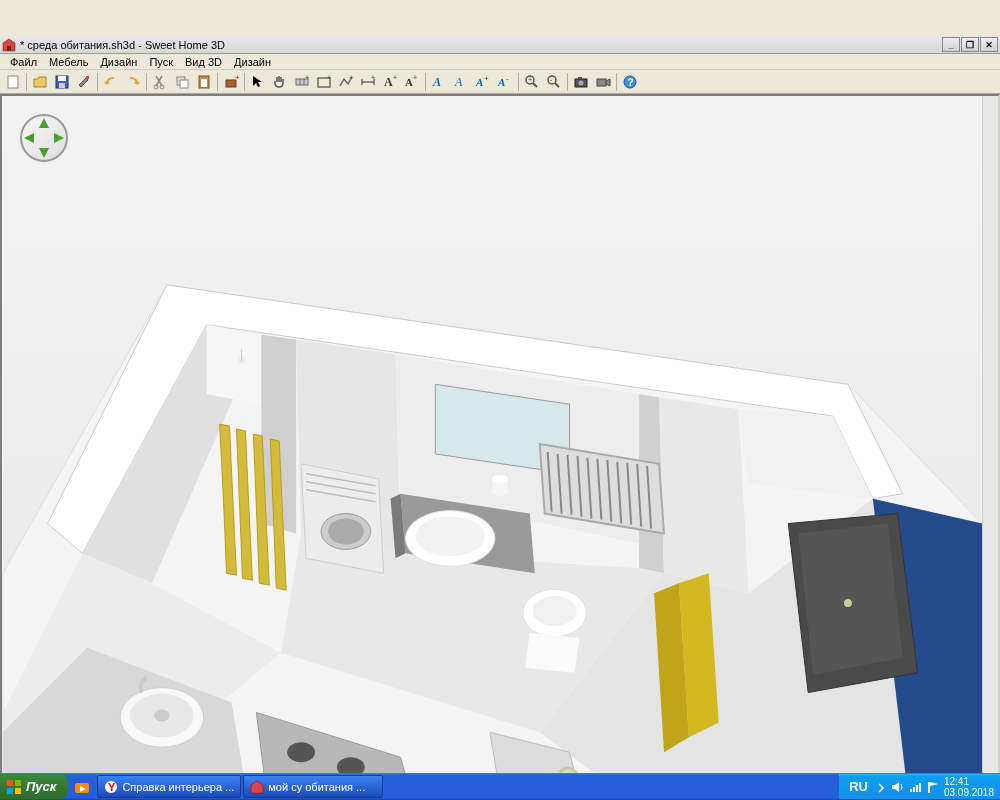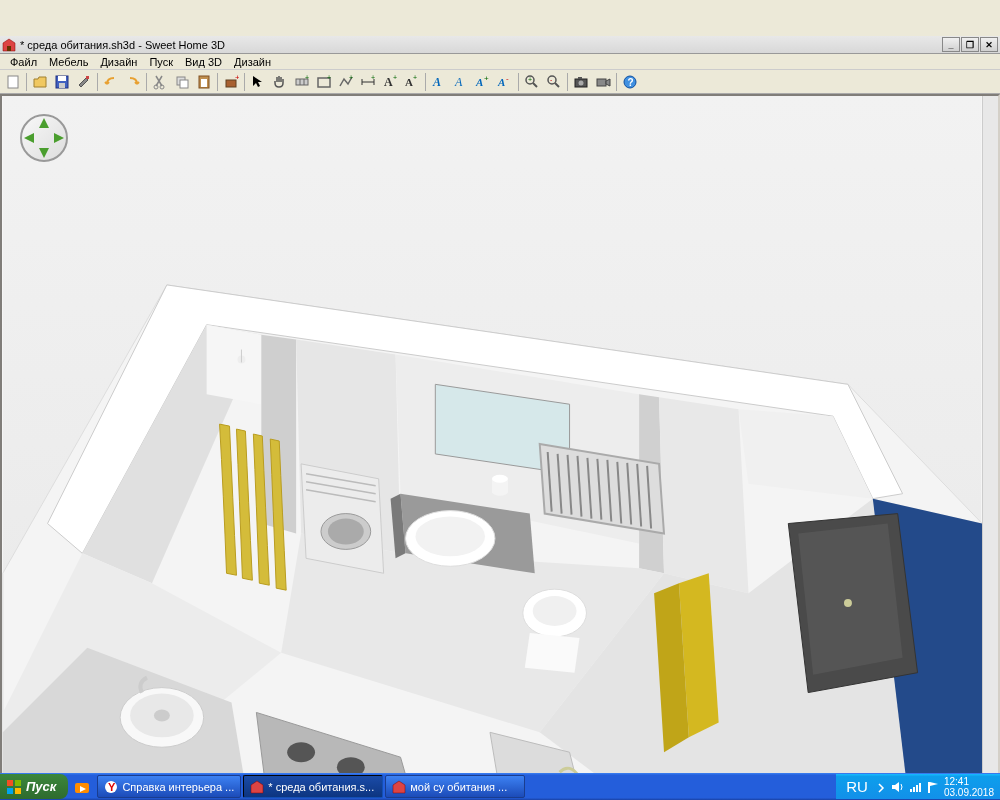--- a/index.html
+++ b/index.html
@@ -45,21 +45,21 @@
     .taskbar { position: absolute; bottom: 0; left: 0; width: 100%; height: 27px; background: linear-gradient(to bottom, #3c81f3, #245edb 8%, #245edb 92%, #1941a5); display: flex; align-items: center; }
     .start-btn { height: 25px; padding: 0 12px 0 6px; background: linear-gradient(to bottom, #3c873c, #2e6b2e); color: #fff; font-style: italic; font-weight: bold; font-size: 13px; display: flex; align-items: center; border-radius: 0 8px 8px 0; gap: 4px; cursor: pointer; }
     .start-logo { width: 16px; height: 16px; display: inline-block; }
     .quick-launch { display: flex; align-items: center; padding: 0 4px; gap: 2px; }
     .ql-btn { width: 20px; height: 20px; display: flex; align-items: center; justify-content: center; cursor: pointer; }
     .task-item { height: 23px; min-width: 140px; max-width: 160px; margin: 0 1px; padding: 0 6px; background: linear-gradient(to bottom, #3c81f3, #1c4bb8); border: 1px solid #1a3d8f; color: #fff; display: flex; align-items: center; gap: 4px; font-size: 11px; overflow: hidden; white-space: nowrap; cursor: pointer; border-radius: 2px; }
     .task-item.active { background: linear-gradient(to bottom, #1a4ba8, #0d3580); border: 1px inset #0a2a60; }
     .task-icon { width: 14px; height: 14px; flex-shrink: 0; display: flex; align-items: center; justify-content: center; }
     .systray { margin-left: auto; height: 25px; background: linear-gradient(to bottom, #18bbff 0%, #0d9eec 10%, #1290e9); display: flex; align-items: center; padding: 0 6px; gap: 4px; }
     .systray-item { font-size: 10px; color: #fff; }
-    .lang { background: transparent; color: #fff; font-weight: normal; font-size: 15px; padding: 0 4px; text-align: right; }
+    .lang { background: transparent; color: #fff; font-weight: bold; font-size: 13px; padding: 0 4px; text-align: right; }
     .clock { color: #fff; font-size: 10px; text-align: left; line-height: 1.1; }
     
     
     svg { display: block; }
   </style>
 </head>
 <body>
 
 <div class="titlebar">
   <span class="app-icon">
@@ -413,28 +413,20 @@
   </div>
   <div class="task-item">
     <span class="task-icon">
       <svg width="14" height="14">
           <circle cx="7" cy="7" r="6" fill="#fff"></circle>
           <text x="4" y="11" font-size="11" font-weight="bold" fill="#d00">Y</text>
         </svg>
     </span>
     <span>Справка интерьера ...</span>
   </div>
-  <div class="task-item active">
-    <span class="task-icon">
-      <svg width="14" height="14">
-          <polygon points="7,1 13,5 13,13 1,13 1,5" fill="#d44" stroke="#800" stroke-width="0.5"></polygon>
-        </svg>
-    </span>
-    <span>* среда обитания.s...</span>
-  </div>
   <div class="task-item">
     <span class="task-icon">
       <svg width="14" height="14">
           <polygon points="7,1 13,5 13,13 1,13 1,5" fill="#d44" stroke="#800" stroke-width="0.5"></polygon>
         </svg>
     </span>
     <span>мой су обитания ...</span>
   </div>
 
   <div class="systray">

